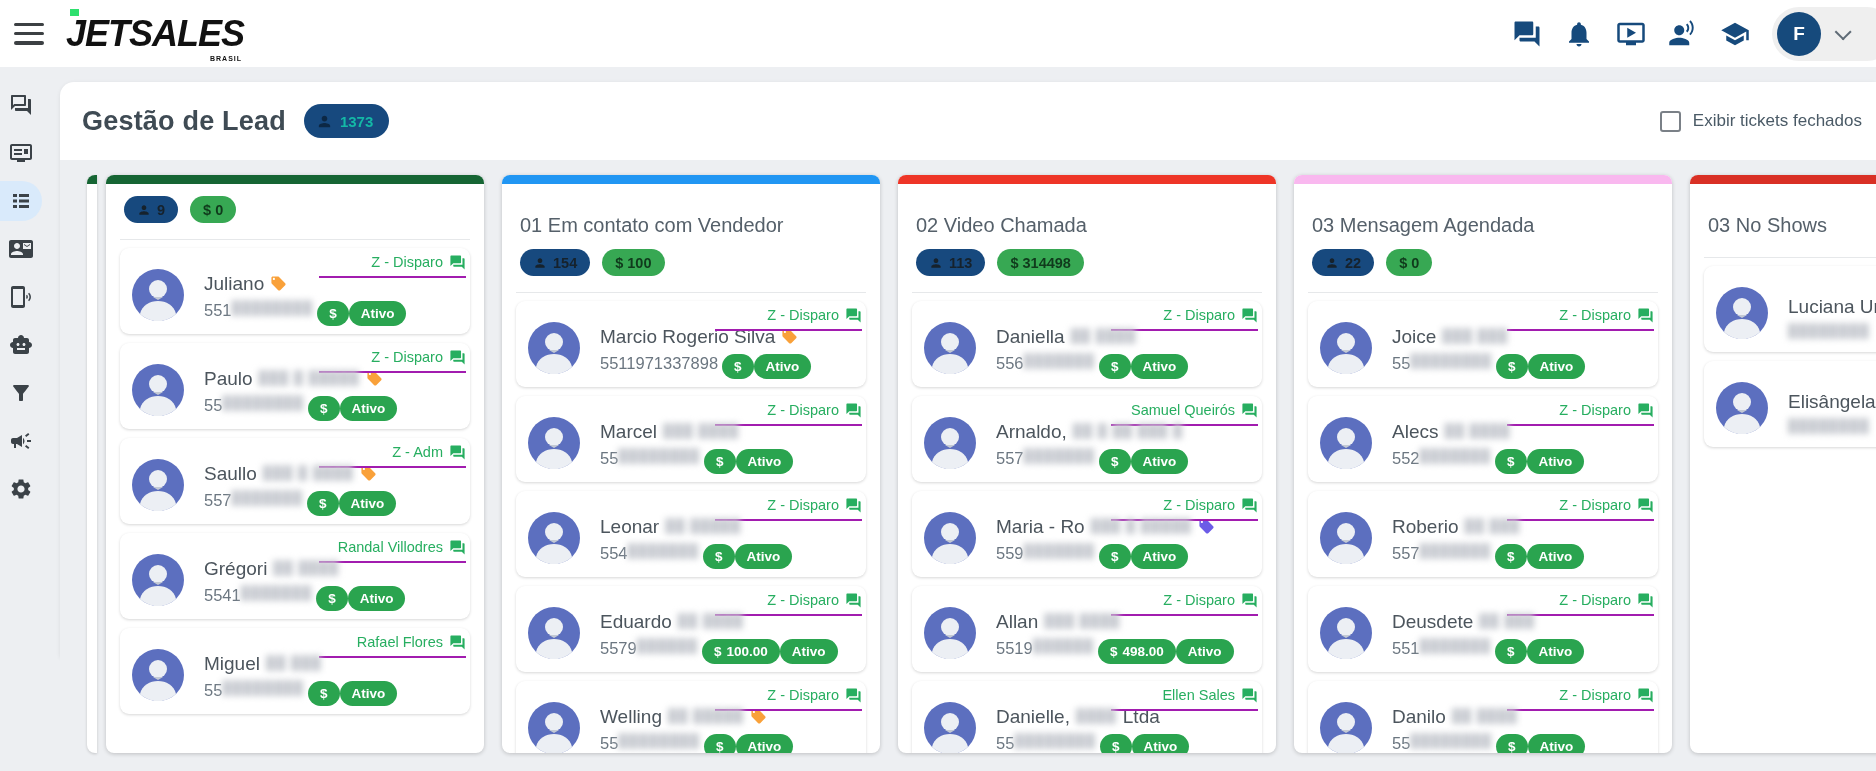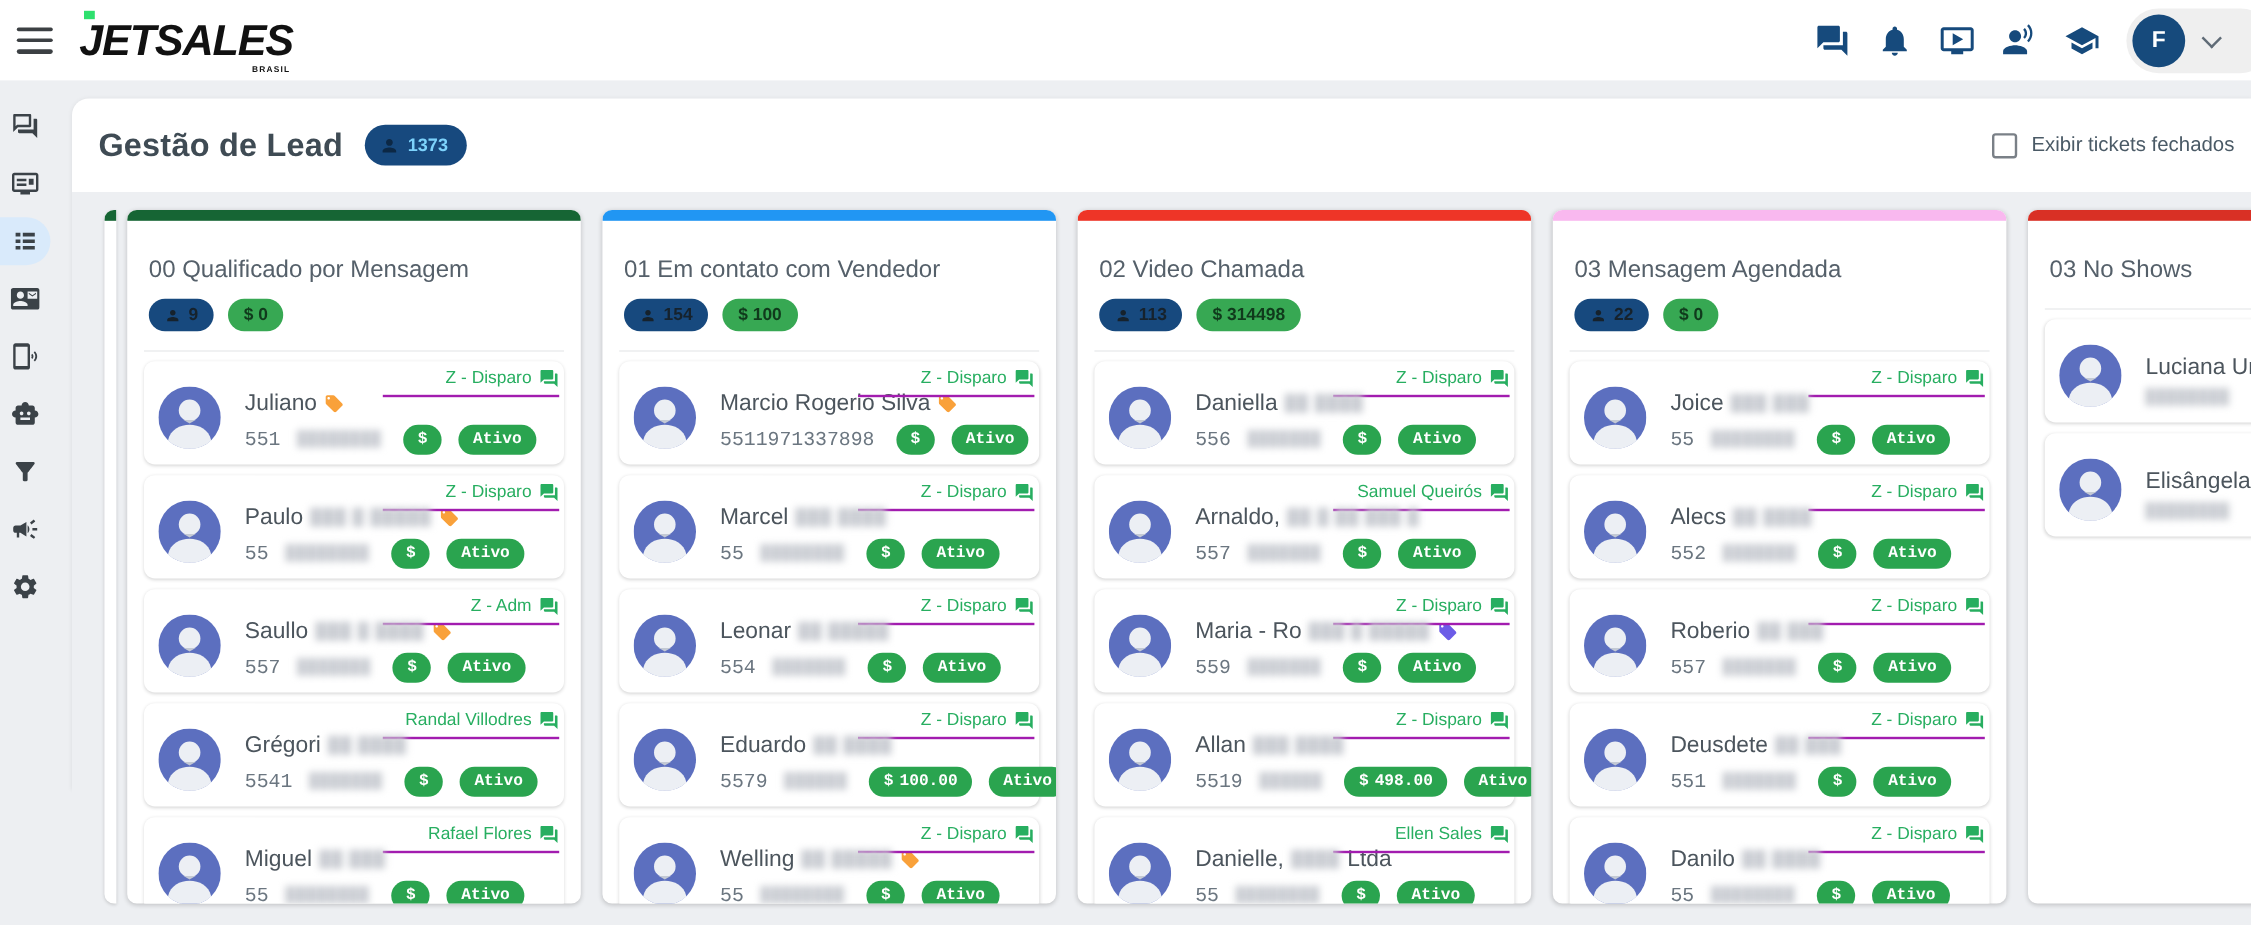--- a/index.html
+++ b/index.html
@@ -39,21 +39,21 @@
   .sb-item.active { background:#d9eafb; }
 
   
   .panel { position:absolute; left:60px; top:82px; width:1816px; height:575px;
     background:#ffffff; border-radius:14px 0 0 0; box-shadow:0 1px 4px rgba(0,0,0,.08); }
   .page-header { height:78px; display:flex; align-items:center; padding:0 14px 0 22px; }
   .page-title { font-size:27px; font-weight:700; color:#3f4b54; letter-spacing:.2px; }
   .count-pill { margin-left:18px; height:34px; background:#17497e; border-radius:17px;
     display:flex; align-items:center; padding:0 16px 0 12px; gap:7px; }
   .count-pill svg { width:17px; height:17px; fill:rgba(0,0,0,.45); }
-  .count-pill .cnt { color:#7dd3fc; font-size:15px; font-weight:600; }
+  .count-pill .cnt { color:#14b8a6; font-size:15px; font-weight:600; }
   .header-right { margin-left:auto; display:flex; align-items:center; }
   .checkbox { width:21px; height:21px; border:2px solid #7a8087; border-radius:3px;
     background:#fff; cursor:pointer; }
   .cb-label { margin-left:12px; font-size:17px; color:#4a5a66; }
   .select-box { margin-left:20px; width:200px; height:44px; border:1px solid #8b9299;
     border-radius:5px; display:flex; align-items:center; padding:0 14px; cursor:pointer; }
   .select-box .sel-val { color:#5d6b76; font-size:16px; }
   .sel-arrow { margin-left:auto; width:0; height:0; border-left:7px solid transparent;
     border-right:7px solid transparent; border-top:8px solid #555; }
 
@@ -89,21 +89,21 @@
   .card-label { color:#27ae60; font-size:14.5px; }
   .chat-mini { width:17px; height:17px; fill:#27ae60; }
   .card-body { display:flex; align-items:center; height:100%; }
   .lead-avatar { width:52px; height:52px; flex:0 0 52px; margin-top:2px; }
   .lead-info { margin-left:20px; margin-top:10px; min-width:0; }
   .lead-name { font-size:19px; color:#4c555d; display:flex; align-items:center; gap:6px;
     white-space:nowrap; }
   .tag-icon { width:17px; height:17px; flex:0 0 17px; }
   .tag-icon svg { width:100%; height:100%; fill:currentColor; }
   .lead-phone { margin-top:6px; font-size:16.5px; color:#6b7680; display:flex;
-    align-items:center; gap:14px; white-space:nowrap;font-family:Liberation Mono, monospace; }
+    align-items:flex-start; gap:0; white-space:nowrap; }
   .redacted { filter:blur(3px); color:#c9ccd2; font-size:13px; letter-spacing:1px;
     display:inline-block; transform:translateY(-1px); }
   .badge { height:25px; border-radius:13px; background:#2aa44f; color:#fff;
     display:inline-flex; align-items:center; padding:0 12px; font-size:13.5px;
     font-weight:600; gap:5px; }
   .badge.money { margin-left:4px; }
 </style>
 </head>
 <body>
 
@@ -215,21 +215,20 @@
     </div>
   </div>
 
   <div class="board-bg">
     <div class="sliver">
         <div class="bar"></div>
       </div>
     <div class="board">
         <div class="column">
     <div class="col-bar" style="background: rgb(22, 101, 52);"></div>
-    <div class="col-title">00 Qualificado por Mensagem</div>
     <div class="col-badges">
       <span class="pill users">
         <svg viewBox="0 0 24 24">
                 <path d="M12 12c2.21 0 4-1.79 4-4s-1.79-4-4-4-4 1.79-4 4 1.79 4 4 4zm0 2c-2.67 0-8 1.34-8 4v2h16v-2c0-2.66-5.33-4-8-4z"></path>
               </svg>
         <span>9</span>
       </span>
       <span class="pill money-h">
         <span>$  0</span>
       </span>

